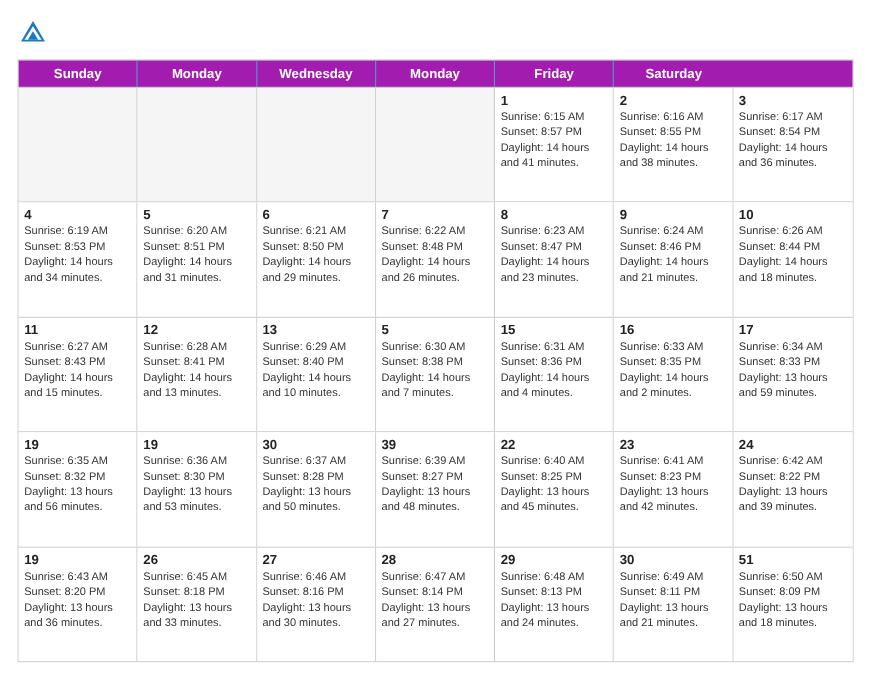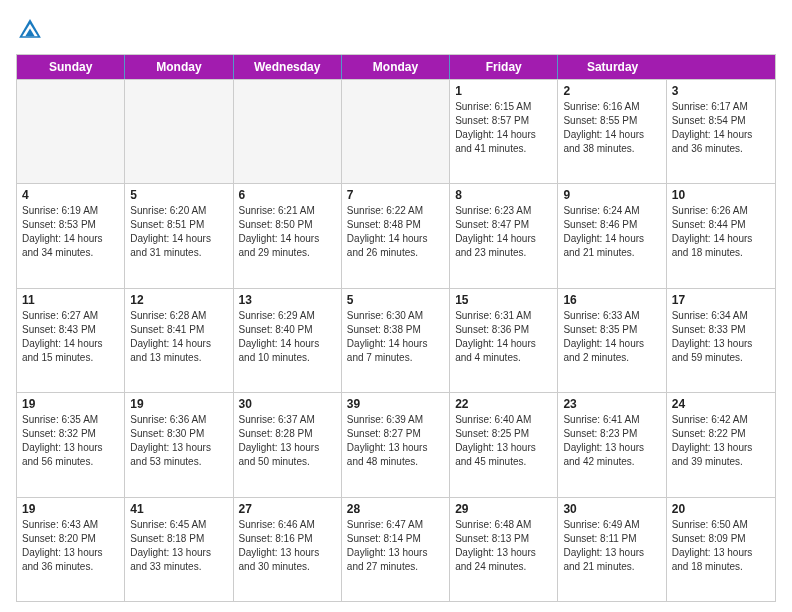--- a/index.html
+++ b/index.html
@@ -255,39 +255,39 @@
             <span class="day-number">24</span>
             <div class="cell-text">Sunrise: 6:42 AM<br>Sunset: 8:22 PM<br>Daylight: 13 hours<br>and 39 minutes.</div>
           </div>
         </div>
         <div class="cal-row">
           <div class="cal-cell">
             <span class="day-number">19</span>
             <div class="cell-text">Sunrise: 6:43 AM<br>Sunset: 8:20 PM<br>Daylight: 13 hours<br>and 36 minutes.</div>
           </div>
           <div class="cal-cell">
-            <span class="day-number">41</span>
+            <span class="day-number">26</span>
             <div class="cell-text">Sunrise: 6:45 AM<br>Sunset: 8:18 PM<br>Daylight: 13 hours<br>and 33 minutes.</div>
           </div>
           <div class="cal-cell">
             <span class="day-number">27</span>
             <div class="cell-text">Sunrise: 6:46 AM<br>Sunset: 8:16 PM<br>Daylight: 13 hours<br>and 30 minutes.</div>
           </div>
           <div class="cal-cell">
             <span class="day-number">28</span>
             <div class="cell-text">Sunrise: 6:47 AM<br>Sunset: 8:14 PM<br>Daylight: 13 hours<br>and 27 minutes.</div>
           </div>
           <div class="cal-cell">
             <span class="day-number">29</span>
             <div class="cell-text">Sunrise: 6:48 AM<br>Sunset: 8:13 PM<br>Daylight: 13 hours<br>and 24 minutes.</div>
           </div>
           <div class="cal-cell">
             <span class="day-number">30</span>
             <div class="cell-text">Sunrise: 6:49 AM<br>Sunset: 8:11 PM<br>Daylight: 13 hours<br>and 21 minutes.</div>
           </div>
           <div class="cal-cell">
-            <span class="day-number">20</span>
+            <span class="day-number">51</span>
             <div class="cell-text">Sunrise: 6:50 AM<br>Sunset: 8:09 PM<br>Daylight: 13 hours<br>and 18 minutes.</div>
           </div>
         </div>
       </div>
   </div>
 </div>
 
 </body></html>

